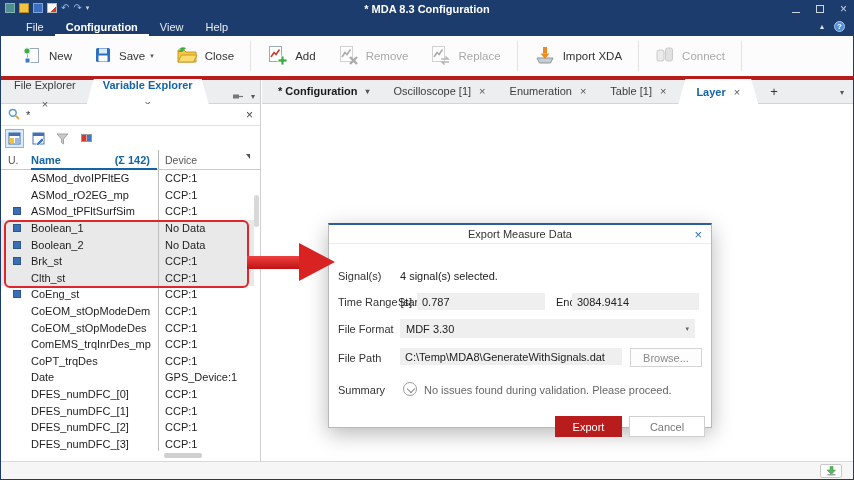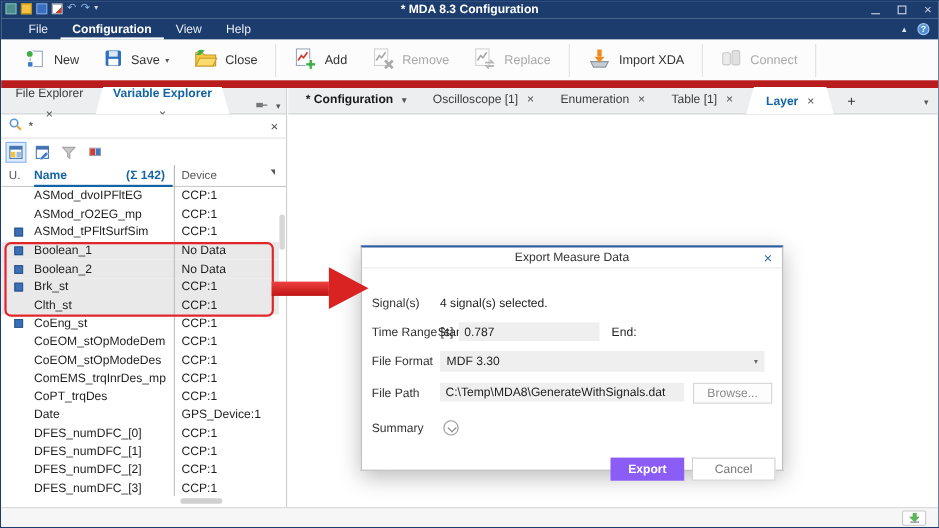--- a/index.html
+++ b/index.html
@@ -24,21 +24,21 @@
 
   
   .menubar { position:absolute; top:16px; left:0; right:0; height:19px; background:#1b3c6d; display:flex; align-items:flex-end; padding-left:14px; }
   .menu-item { color:#e8edf5; font-size:11px; padding:2px 11px 3px; }
   .menu-item.active { font-weight:bold; color:#fff; border-bottom:2px solid #fff; padding-bottom:1px; }
   .menubar-right { position:absolute; right:8px; top:4px; display:flex; gap:10px; align-items:center; }
   .ribbon-caret { color:#dfe6ef; font-size:8px; }
   .help-badge { width:11px; height:11px; border-radius:50%; background:#4f8fd6; border:1px solid #a9c8ec; color:#fff; font-size:8px; font-weight:bold; display:flex; align-items:center; justify-content:center; }
 
   
-  .toolbar { position:absolute; top:35px; left:0; right:0; height:44px; background:#fcfcfc; border-bottom:7px solid #b91c1c; display:flex; align-items:center; padding-left:10px; }
+  .toolbar { position:absolute; top:35px; left:0; right:0; height:44px; background:#fcfcfc; border-bottom:4px solid #b91c1c; display:flex; align-items:center; padding-left:10px; }
   .tb-btn { display:flex; align-items:center; gap:7px; padding:5px 11px; font-size:11.5px; color:#333; }
   .tb-btn .tb-caret { font-size:7px; color:#555; margin-left:-2px; }
   .tb-btn.disabled { color:#a9a9a9; }
   .tb-btn.disabled svg { filter:grayscale(1) opacity(.5); }
   .tb-sep { width:1px; height:30px; background:#e2e2e2; margin:0 5px; }
 
   
   .left-panel { position:absolute; top:79px; left:0; width:260px; bottom:18px; background:#fff; border-right:1px solid #cfcfcf; }
   .main-area  { position:absolute; top:79px; left:261px; right:0; bottom:18px; background:#fff; }
 
@@ -95,21 +95,21 @@
   .dlg-body { position:relative; height:184px; }
   .dlg-label { position:absolute; left:9px; color:#333; }
   .dlg-text { position:absolute; color:#222;text-align:right; }
   .dlg-input { position:absolute; background:#efefef; border:none; font-family:inherit; font-size:11px; color:#222; padding:1px 5px; height:17px; }
   .dlg-select { position:absolute; left:71px; top:75px; width:295px; height:19px; background:#efefef; display:flex; align-items:center; padding:0 6px; color:#222; }
   .dlg-select .sel-caret { margin-left:auto; font-size:7px; color:#666; }
   .browse-btn { position:absolute; left:301px; top:104px; width:72px; height:19px; background:#fdfdfd; border:1px solid #d4d4d4; color:#8a8a8a; font-size:11px; font-family:inherit; }
   .chev-circle { position:absolute; left:74px; top:138px; width:14px; height:14px; border:1px solid #9a9a9a; border-radius:50%; }
   .chev-circle::after { content:""; position:absolute; left:3.5px; top:3px; width:5px; height:5px; border-right:1.5px solid #8a8a8a; border-bottom:1.5px solid #8a8a8a; transform:rotate(45deg); }
   .summary-text { color:#666; }
-  .btn-export { position:absolute; left:226px; top:172px; width:67px; height:21px; background:#8b5cf6; border:none; color:#fff; font-size:11px; font-family:inherit;font-weight:bold; }
+  .btn-export { position:absolute; left:226px; top:172px; width:67px; height:21px; background:#b91c1c; border:none; color:#fff; font-size:11px; font-family:inherit; }
   .btn-cancel { position:absolute; left:300px; top:172px; width:76px; height:21px; background:#fff; border:1px solid #d0d0d0; color:#777; font-size:11px; font-family:inherit; }
 
   
   .statusbar { position:absolute; left:0; right:0; bottom:0; height:18px; background:#f6f6f6; border-top:1px solid #d9d9d9; }
   .status-btn { position:absolute; right:11px; top:2px; width:22px; height:14px; background:#fff; border:1px solid #c9c9c9; border-radius:2px; display:flex; align-items:center; justify-content:center; }
 </style>
 </head>
 <body>
 
 <div class="window">
@@ -421,33 +421,35 @@
       <span class="dlg-close">×</span>
     </div>
     <div class="dlg-body">
       <span class="dlg-label" style="top:26px">Signal(s)</span>
       <span class="dlg-text" style="left:71px; top:26px">4 signal(s) selected.</span>
 
       <span class="dlg-label" style="top:52px">Time Range [s]</span>
       <span class="dlg-text" style="left:69px; top:52px">Start:</span>
       <input class="dlg-input" style="left: 88px; top: 49px; width: 128px;" value="0.787">
       <span class="dlg-text" style="left:227px; top:52px">End:</span>
+      <input class="dlg-input" style="left: 243px; top: 49px; width: 127px;" value="3084.9414">
 
       <span class="dlg-label" style="top:79px">File Format</span>
       <div class="dlg-select">
         <span>MDF 3.30</span>
         <span class="sel-caret">▾</span>
       </div>
 
       <span class="dlg-label" style="top:108px">File Path</span>
       <input class="dlg-input" style="left: 71px; top: 104px; width: 222px;" value="C:\Temp\MDA8\GenerateWithSignals.dat">
       <button class="browse-btn">Browse...</button>
 
       <span class="dlg-label" style="top:140px">Summary</span>
       <span class="chev-circle"></span>
+      <span class="dlg-text summary-text" style="left:95px; top:140px">No issues found during validation. Please proceed.</span>
 
       <button class="btn-export">Export</button>
       <button class="btn-cancel">Cancel</button>
     </div>
   </div>
 
   <div class="statusbar">
     <div class="status-btn">
       <svg width="11" height="10" viewBox="0 0 11 10">
           <path d="M4 0.5 h3 v3.5 h2.5 L5.5 8.5 1 4 h3z" fill="#5cb85c" stroke="#3f8f3f" stroke-width="0.5"></path>

